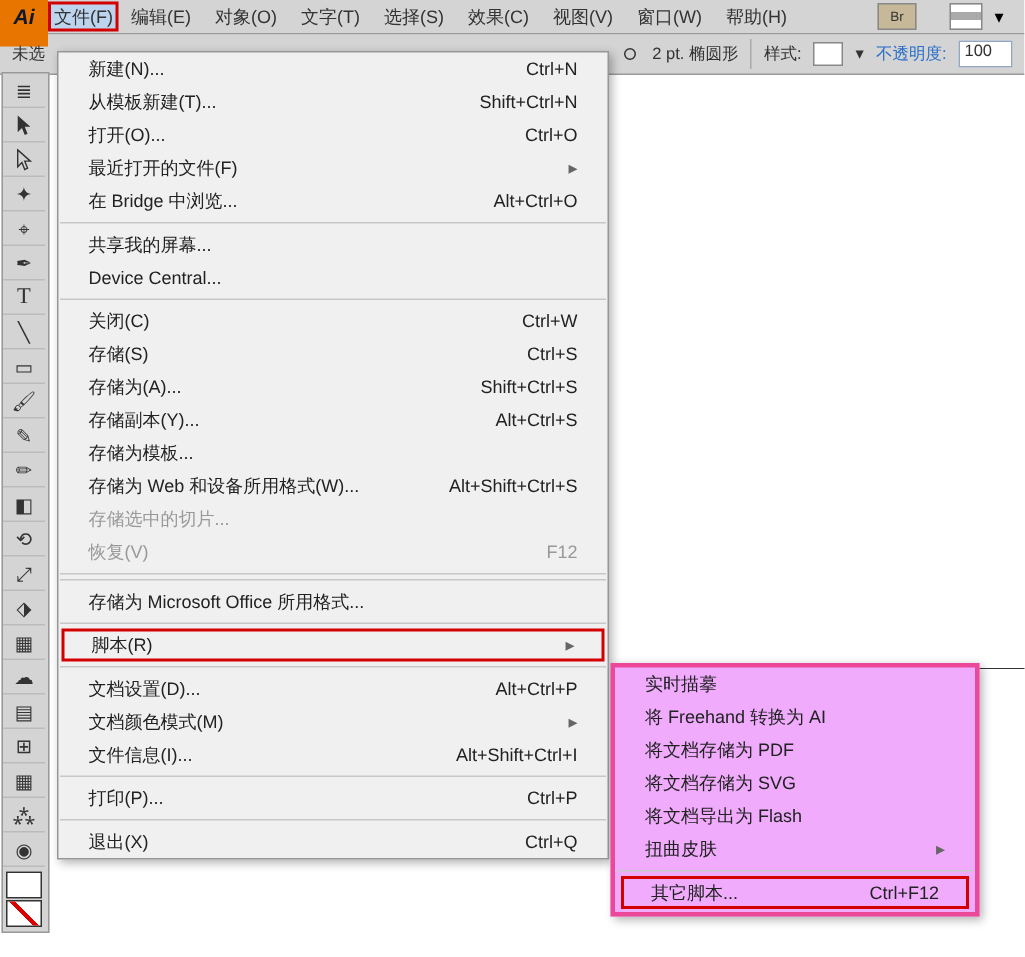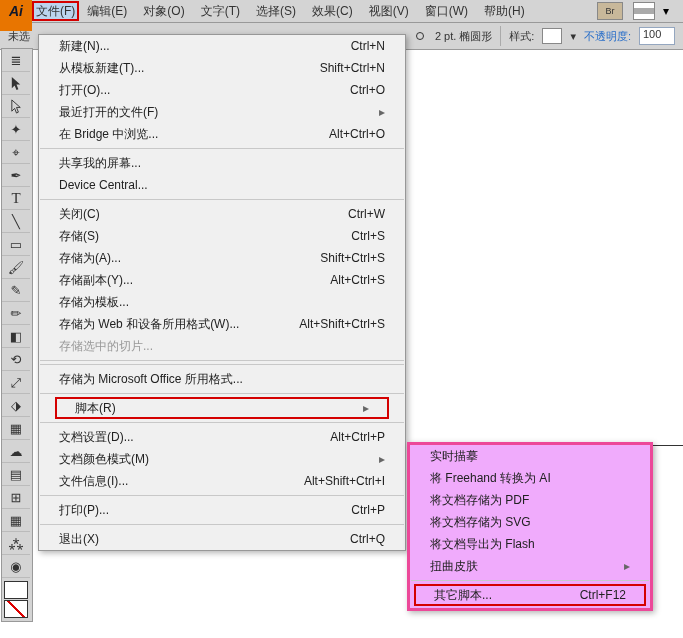--- a/index.html
+++ b/index.html
@@ -1,40 +1,40 @@
 <!DOCTYPE html>
 <html><head>
 <meta charset="utf-8">
 <style>
 body{margin:0;font:12px/1 "Microsoft YaHei",SimSun,Arial;background:#fff;width:683px;height:638px;overflow:hidden;position:relative}
 .menubar{display:flex;align-items:center;height:22px;background:#d4d4d4;border-bottom:1px solid #999;padding-left:0}
 .ai-logo{width:32px;height:39px;background:#e87500;color:#0f172a;display:flex;align-items:center;justify-content:center;font-weight:bold;font-size:14px;font-style:italic}
 .menu-item{padding:4px 8px;cursor:default;color:#333}
 .menu-item.open{background:#bcd4ee;border:2px solid #d40000;padding:2px 2px}
 .spacer{flex:1}
-.br-icon{width:24px;height:16px;background:#c8b89a;border:1px solid #888;display:flex;align-items:center;justify-content:center;font-size:9px;color:#333;margin-right:10px}
+.br-icon{width:24px;height:16px;background:#c8b89a;border:1px solid #888;display:flex;align-items:center;justify-content:center;font-size:9px;color:#333;margin-right:22px}
 .grid-icon{width:20px;height:16px;border:1px solid #888;background:linear-gradient(#fff 33%,#aaa 0 66%,#fff 0)}
 .toolbar{display:flex;align-items:center;height:26px;background:#d4d4d4;border-bottom:1px solid #999;padding:0 8px;gap:8px;font-size:11px;color:#333}
 .sep{width:1px;height:20px;background:#aaa}
 .dot{width:6px;height:6px;border-radius:50%;border:1px solid #333;display:inline-block;margin-right:3px}
 .styleswatch{width:18px;height:14px;border:1px solid #888;background:#fff}
 .numbox{width:28px;height:14px;border:1px solid #94a6bf;background:#fff;padding:1px 3px;font-size:11px}
 .toolpanel{position:absolute;left:1px;top:48px;width:30px;background:#d4d4d4;border:1px solid #999}
 .tool{width:28px;height:22px;display:flex;align-items:center;justify-content:center;border-bottom:1px solid #bbb;font-size:13px;color:#333;cursor:default}
 .tool svg{width:15px;height:15px}
 .swatchpair{display:flex;flex-direction:column;gap:1px;padding:3px 2px}
 .swatch{width:22px;height:16px;border:1px solid #333}
 .swatch.fg{background:#fff}
 .swatch.bg{background:#fff;position:relative}
 .swatch.bg:after{content:"";position:absolute;left:0;top:0;right:0;bottom:0;background:linear-gradient(45deg,transparent 45%,#d00 45% 55%,transparent 55%)}
 .dropdown{position:absolute;left:38px;top:34px;width:366px;background:#f0f0f0;border:1px solid #979797;box-shadow:2px 2px 6px rgba(0,0,0,.3)}
 .mi{display:flex;justify-content:space-between;padding:5px 20px 5px 20px;cursor:default;color:#222}
 .mi.disabled{color:#999}
 .mi.arrow:after{content:"▸";color:#666;margin-left:auto;padding-left:12px}
-.mi.highlight{border:2px solid #d40000;margin:0 16px;padding:3px 18px}
+.mi.highlight{border:2px solid #d40000;margin:0 2px;padding:3px 18px}
 .divider{height:1px;background:#c8c8c8;margin:3px 1px}
 .submenu{position:absolute;left:407px;top:442px;width:240px;background:#f0abfc;border:3px solid #ec4899;box-shadow:2px 2px 6px rgba(0,0,0,.3)}
 .submenu .mi.highlight{margin:2px 4px}
 .canvas-area{position:absolute;left:34px;top:50px;right:0;bottom:0;background:#fff}
 .shape{position:absolute;left:405px;top:395px;width:260px;height:60px;border:1px solid #333;border-top-left-radius:28px;border-bottom:none;border-right:none}
 </style>
 </head>
 <body>
 
 <div class="menubar">
@@ -156,20 +156,24 @@
     <div class="mi">
       <span>存储为模板...</span>
     </div>
     <div class="mi">
       <span>存储为 Web 和设备所用格式(W)...</span>
       <span>Alt+Shift+Ctrl+S</span>
     </div>
     <div class="mi disabled">
       <span>存储选中的切片...</span>
     </div>
+    <div class="mi disabled">
+      <span>恢复(V)</span>
+      <span>F12</span>
+    </div>
     <div class="divider"></div>
     <div class="divider"></div>
     <div class="mi">
       <span>存储为 Microsoft Office 所用格式...</span>
     </div>
     <div class="divider"></div>
     <div class="mi arrow highlight">
       <span>脚本(R)</span>
     </div>
     <div class="divider"></div>

